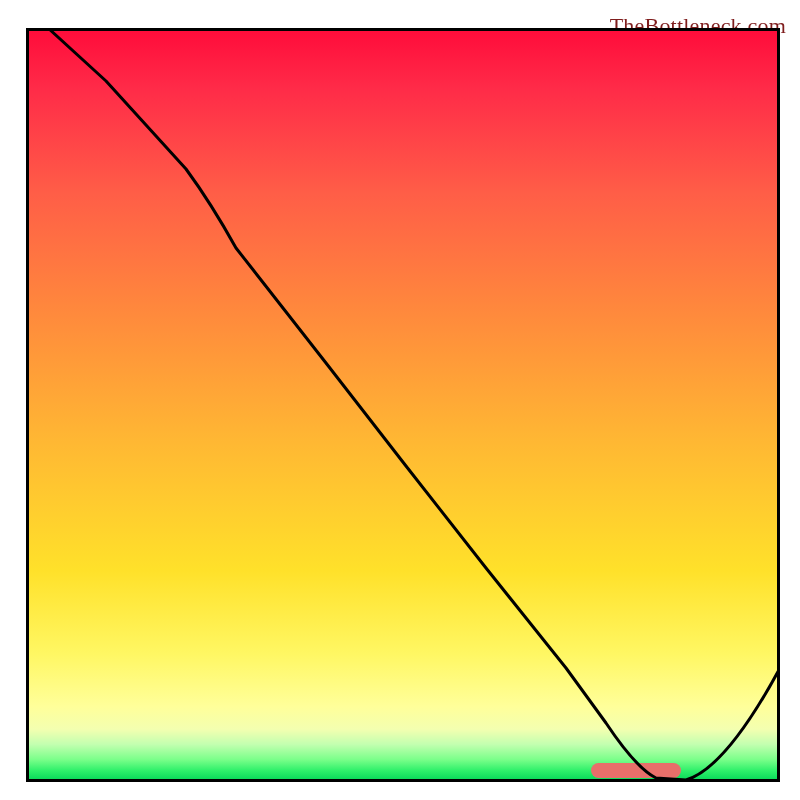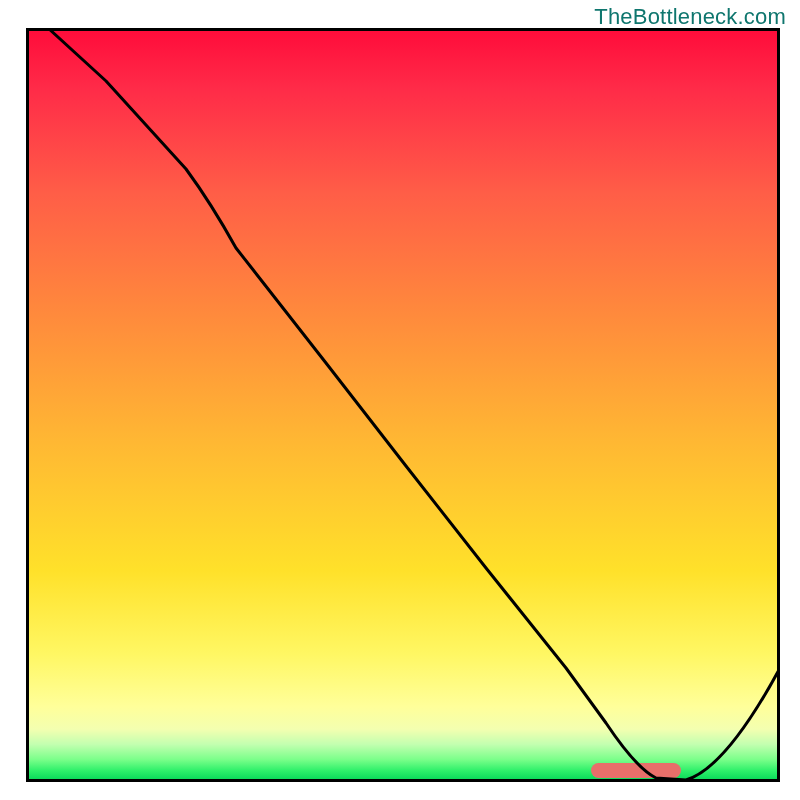--- a/index.html
+++ b/index.html
@@ -6,26 +6,27 @@
     margin: 0;
     padding: 0;
     width: 800px;
     height: 800px;
     background: #fff;
     font-family: Arial, Helvetica, sans-serif;
     position: relative;
   }
   .watermark {
     position: absolute;
-    top: 4px;
+    top: 13px;
     right: 14px;
     font-size: 22px;
-    color: #0f766e;
+    color: #7f1d1d;
     font-weight: 500;
     letter-spacing: 0.2px;
+    font-family: Liberation Serif, serif;
   }
   .plot-area {
     position: absolute;
     left: 26px;
     top: 28px;
     width: 754px;
     height: 754px;
   }
   .plot-svg {
     display: block;

